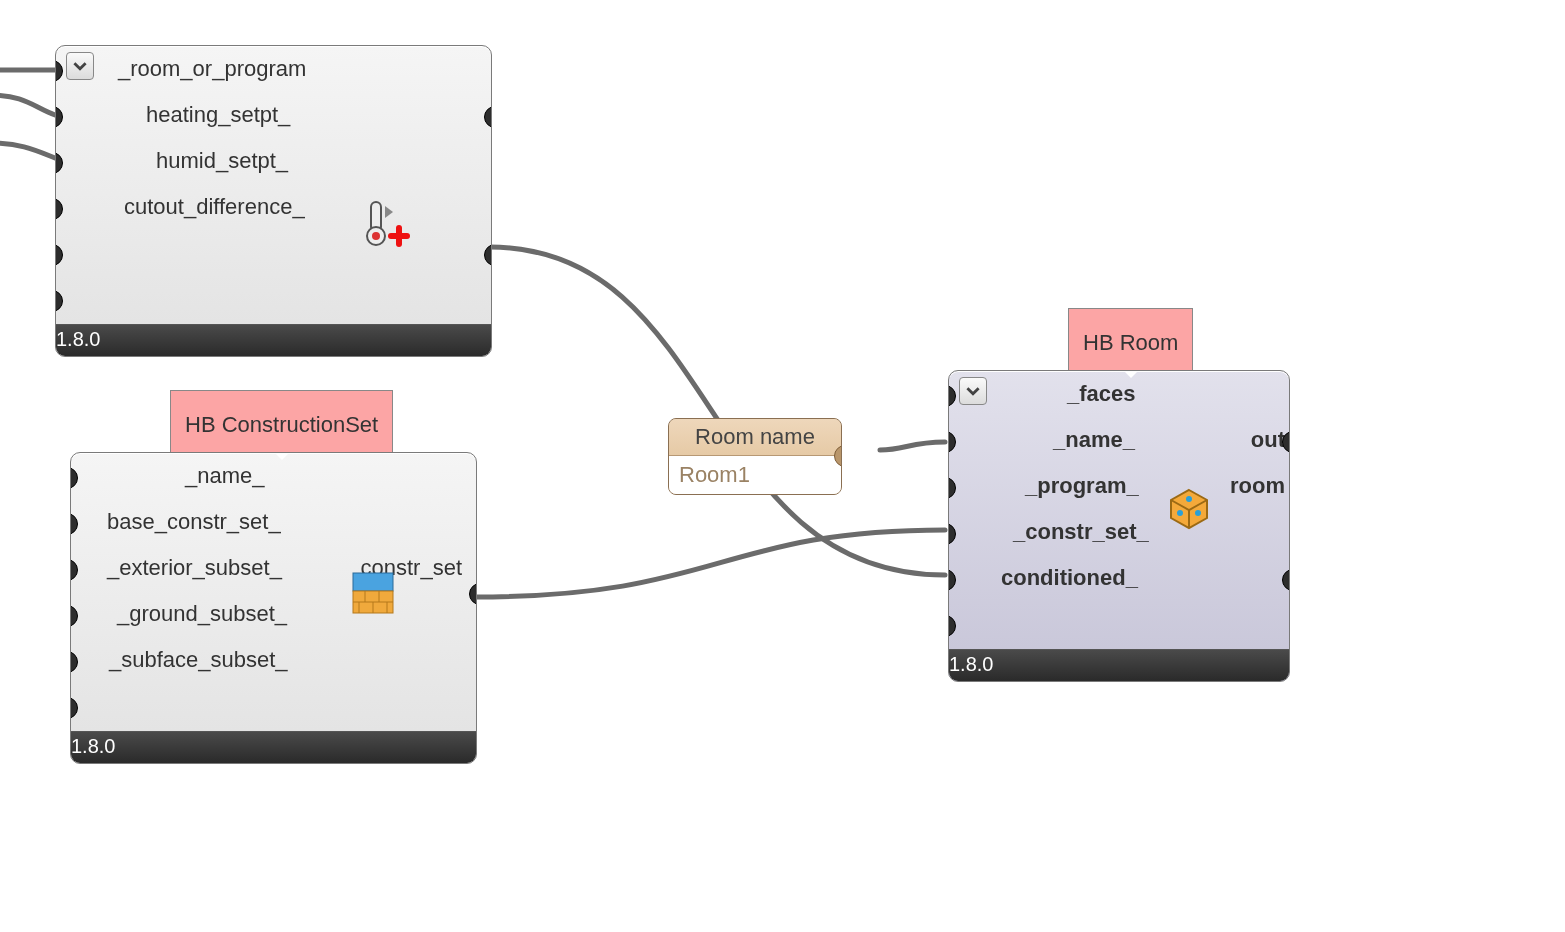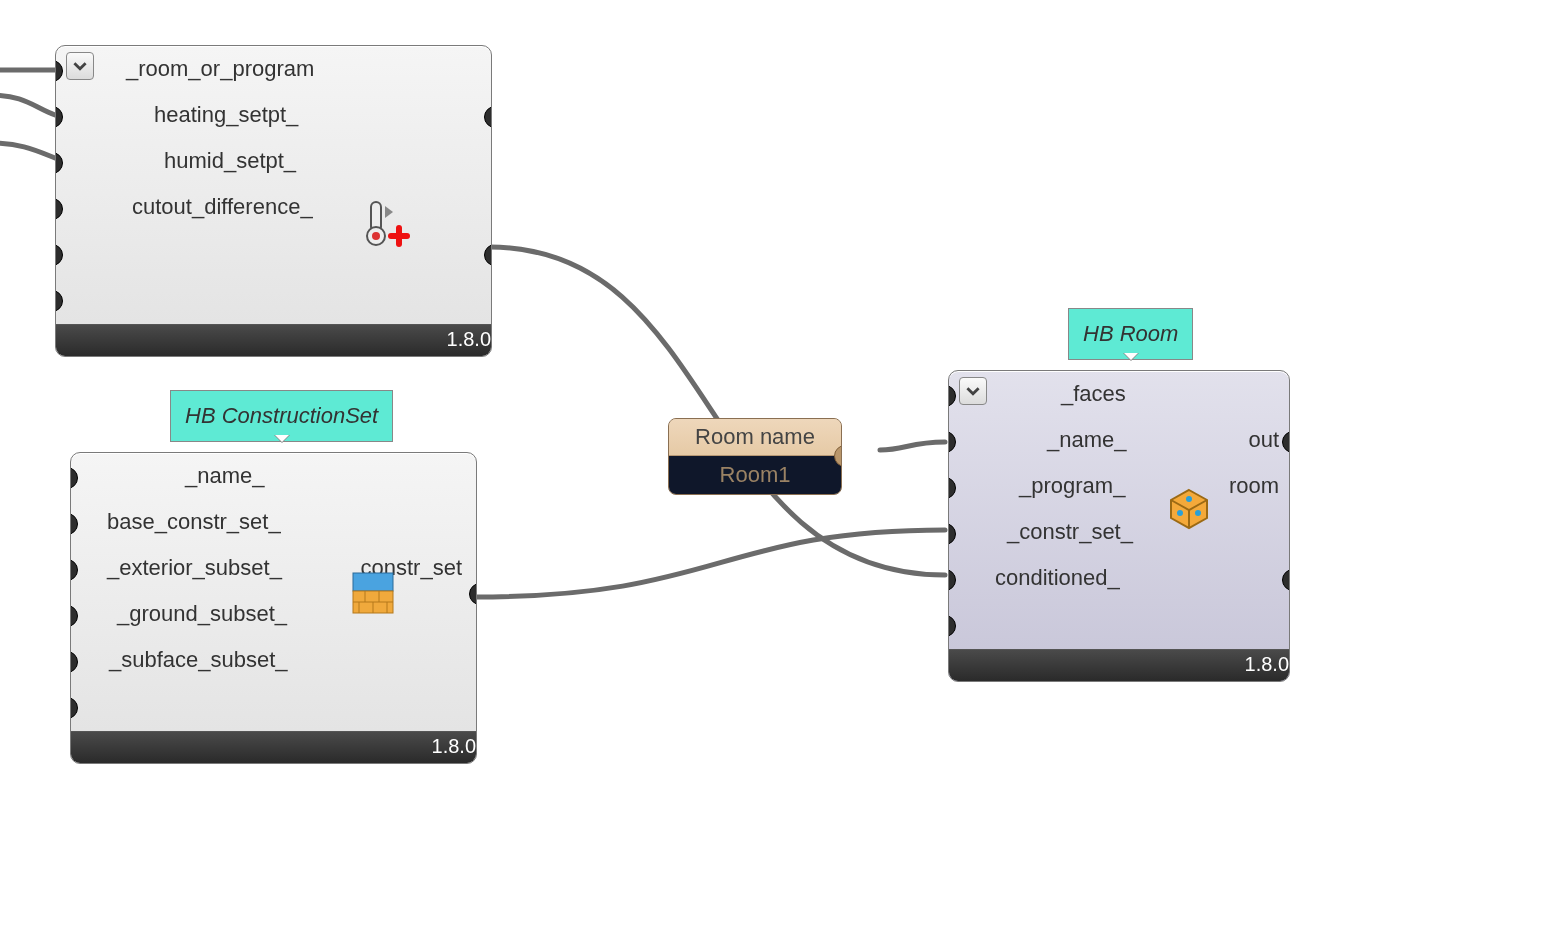--- a/index.html
+++ b/index.html
@@ -10,63 +10,63 @@
     border:1px solid #7a7a7a;
     border-radius:10px;
     background:linear-gradient(#f5f5f5,#e2e2e2);
     box-shadow:0 1px 0 #fff inset;
     overflow:hidden;
   }
   .comp.purple{background:linear-gradient(#e2e1ec,#c7c5d8);}
   .comp .body{position:relative;width:100%;}
   .comp .footer{
     background:linear-gradient(#4a4a4a,#2a2a2a);
-    color:#fff;text-align:right;font-size:20px;
-    padding:3px 0 5px 0;
+    color:#fff;text-align:left;font-size:20px;
+    padding:3px 8px 5px 0;
     border-top:1px solid #555;
   }
   .row{display:flex;align-items:center;height:46px;}
   .side{width:18px;flex:0 0 18px;}
   .in-lbl{font-size:22px;color:#333;padding-left:8px;white-space:nowrap;}
   .out-lbl{font-size:22px;color:#333;padding-right:14px;white-space:nowrap;text-align:right;flex:1;}
   .corner-ico{
     width:26px;height:26px;border:1px solid #888;border-radius:4px;
     background:linear-gradient(#fafafa,#dcdcdc);display:flex;align-items:center;justify-content:center;
     margin:6px 0 0 10px;position:absolute;left:0;top:0;
   }
   
   .grip{
     position:absolute;width:12px;height:20px;background:#2d2d2d;border:1px solid #000;
   }
   .grip.l{left:-7px;border-radius:0 12px 12px 0;}
   .grip.r{right:-7px;border-radius:12px 0 0 12px;}
   
   .tag{
-    position:absolute;background:#5eead4;border:1px solid #888;
-    font-size:22px;color:#333;padding:12px 14px;font-style:italic;
+    position:absolute;background:#fca5a5;border:1px solid #888;
+    font-size:22px;color:#333;padding:21px 14px;
   }
   .tag::after{
     content:"";position:absolute;left:50%;bottom:-10px;margin-left:-8px;
     border:8px solid transparent;border-top-color:#888;
   }
   .tag::before{
     content:"";position:absolute;left:50%;bottom:-8px;margin-left:-7px;
     border:7px solid transparent;border-top-color:#fff;z-index:1;
   }
   
   .panel{
     position:absolute;border:1px solid #8a6f52;border-radius:8px;overflow:hidden;
     background:#efd9bd;box-shadow:0 0 0 1px #d9c1a0 inset;
   }
   .panel .ph{
     background:linear-gradient(#eed7bb,#e6caa6);
     border-bottom:1px solid #b79874;text-align:center;font-size:22px;color:#444;padding:5px 10px;
   }
   .panel .pv{
-    background:#0f172a;text-align:center;font-size:22px;color:#9a8264;padding:6px 10px;
+    background:#ffffff;text-align:left;font-size:22px;color:#9a8264;padding:6px 10px;
   }
   .panel .grip{background:#b9966b;border-color:#7d5d38;}
   
   .group{
     position:absolute;border:1px solid #c9c9c9;background:#fdfbf4;
   }
   .group .gtitle{
     font-size:30px;font-weight:700;color:#222;
     padding:22px 26px 0 26px;
   }
@@ -95,21 +95,21 @@
 
 
   <div class="comp" style="left:55px;top:45px;width:435px;">
     <div class="body" style="height:278px;">
       <div class="corner-ico">
         <svg width="14" height="14" viewBox="0 0 10 10">
             <path d="M1 3 L5 7 L9 3" fill="none" stroke="#444" stroke-width="2"></path>
           </svg>
       </div>
 
-      <div style="position:absolute;left:8px;top:0;width:100%;">
+      <div style="position:absolute;left:0;top:0;width:100%;">
         <div class="row">
             <span class="side"></span>
             <span class="in-lbl" style="padding-left:44px">_room_or_program</span>
           </div>
         <div class="row">
             <span class="side"></span>
             <span class="in-lbl" style="padding-left:72px">heating_setpt_</span>
           </div>
         <div class="row">
             <span class="side"></span>
@@ -209,21 +209,21 @@
 
   <div class="tag" style="left:1068px;top:308px;">HB Room</div>
 
   <div class="comp purple" style="left:948px;top:370px;width:340px;">
     <div class="body" style="height:278px;">
       <div class="corner-ico">
         <svg width="14" height="14" viewBox="0 0 10 10">
             <path d="M1 3 L5 7 L9 3" fill="none" stroke="#444" stroke-width="2"></path>
           </svg>
       </div>
-      <div style="position:absolute;left:4px;top:0;width:100%;">
+      <div style="position:absolute;left:10px;top:0;width:100%;font-weight:bold;">
         <div class="row">
             <span class="side"></span>
             <span class="in-lbl" style="padding-left:90px">_faces</span>
           </div>
         <div class="row">
             <span class="side"></span>
             <span class="in-lbl" style="padding-left:76px">_name_</span>
             <span class="out-lbl">out</span>
           </div>
         <div class="row">

